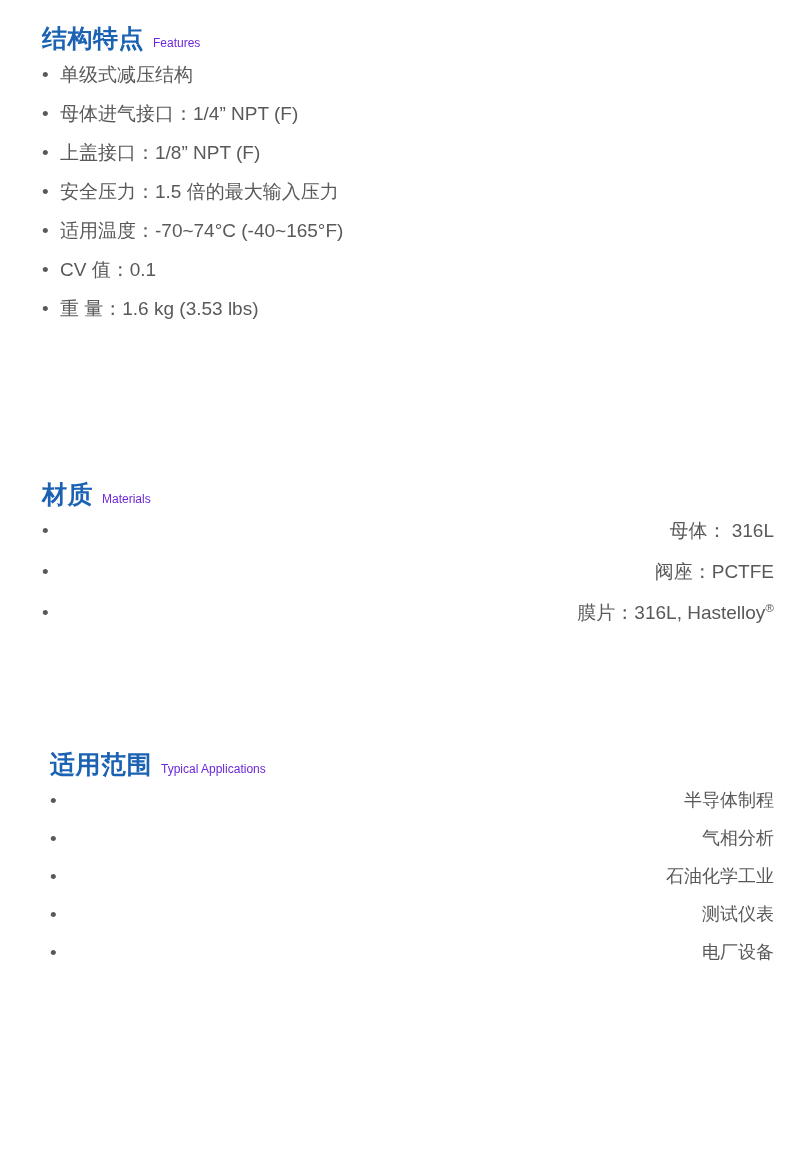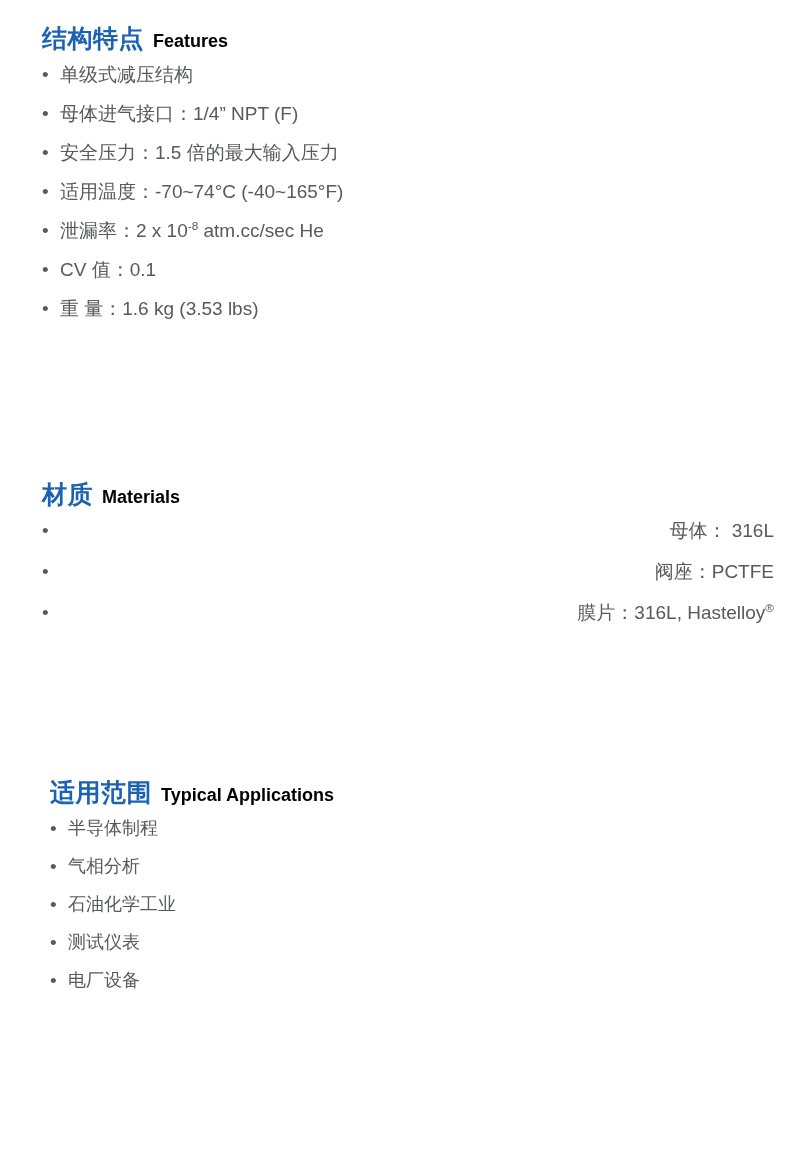--- a/index.html
+++ b/index.html
@@ -20,50 +20,50 @@
     height: 1150px;
     box-sizing: border-box;
   }
   .section {
     position: absolute;
     left: 0;
     width: 790px;
   }
   .sec-features { top: 22px; }
   .sec-materials { top: 478px; text-align: right; }
-  .sec-apps { top: 776px; }
+  .sec-apps { top: 748px; }
 
   .heading {
     display: flex;
     align-items: baseline;
     padding-left: 42px;
     margin: 0 0 10px 0;
     white-space: nowrap;
   }
   .sec-apps .heading { padding-left: 50px; }
 
   .heading .cn {
     font-size: 25px;
     font-weight: bold;
     color: #1b62b3;
     letter-spacing: 0.5px;
   }
   .heading .en {
-    font-size: 18px;
-    color: #000000;
+    font-size: 12px;
+    color: #6d28d9;
     margin-left: 9px;
-    font-weight: bold;
+    font-weight: normal;
   }
 
   ul.list {
     list-style: none;
     margin: 0;
     padding: 0 16px 0 42px;
   }
-  .sec-apps ul.list { padding-left: 50px; }
+  .sec-apps ul.list { padding-left: 50px; text-align: right; }
 
   ul.list li {
     position: relative;
     font-size: 19px;
     line-height: 1.0;
     color: #58595b;
     padding-left: 18px;
     margin-bottom: 18px;
     white-space: nowrap;
   }
@@ -91,23 +91,23 @@
 <div class="page">
 
   <section class="section sec-features">
     <div class="heading">
       <span class="cn">结构特点</span>
       <span class="en">Features</span>
     </div>
     <ul class="list">
       <li><span>单级式减压结构</span></li>
       <li><span>母体进气接口：1/4” NPT (F)</span></li>
+      <li><span>上盖接口：1/8” NPT (F)</span></li>
       <li><span>安全压力：1.5 倍的最大输入压力</span></li>
       <li><span>适用温度：-70~74°C (-40~165°F)</span></li>
-      <li><span>泄漏率：2 x 10</span><sup>-8</sup><span> atm.cc/sec He</span></li>
       <li><span>CV 值：0.1</span></li>
       <li><span>重 量：1.6 kg (3.53 lbs)</span></li>
     </ul>
   </section>
 
   <section class="section sec-materials">
     <div class="heading">
       <span class="cn">材质</span>
       <span class="en">Materials</span>
     </div>

